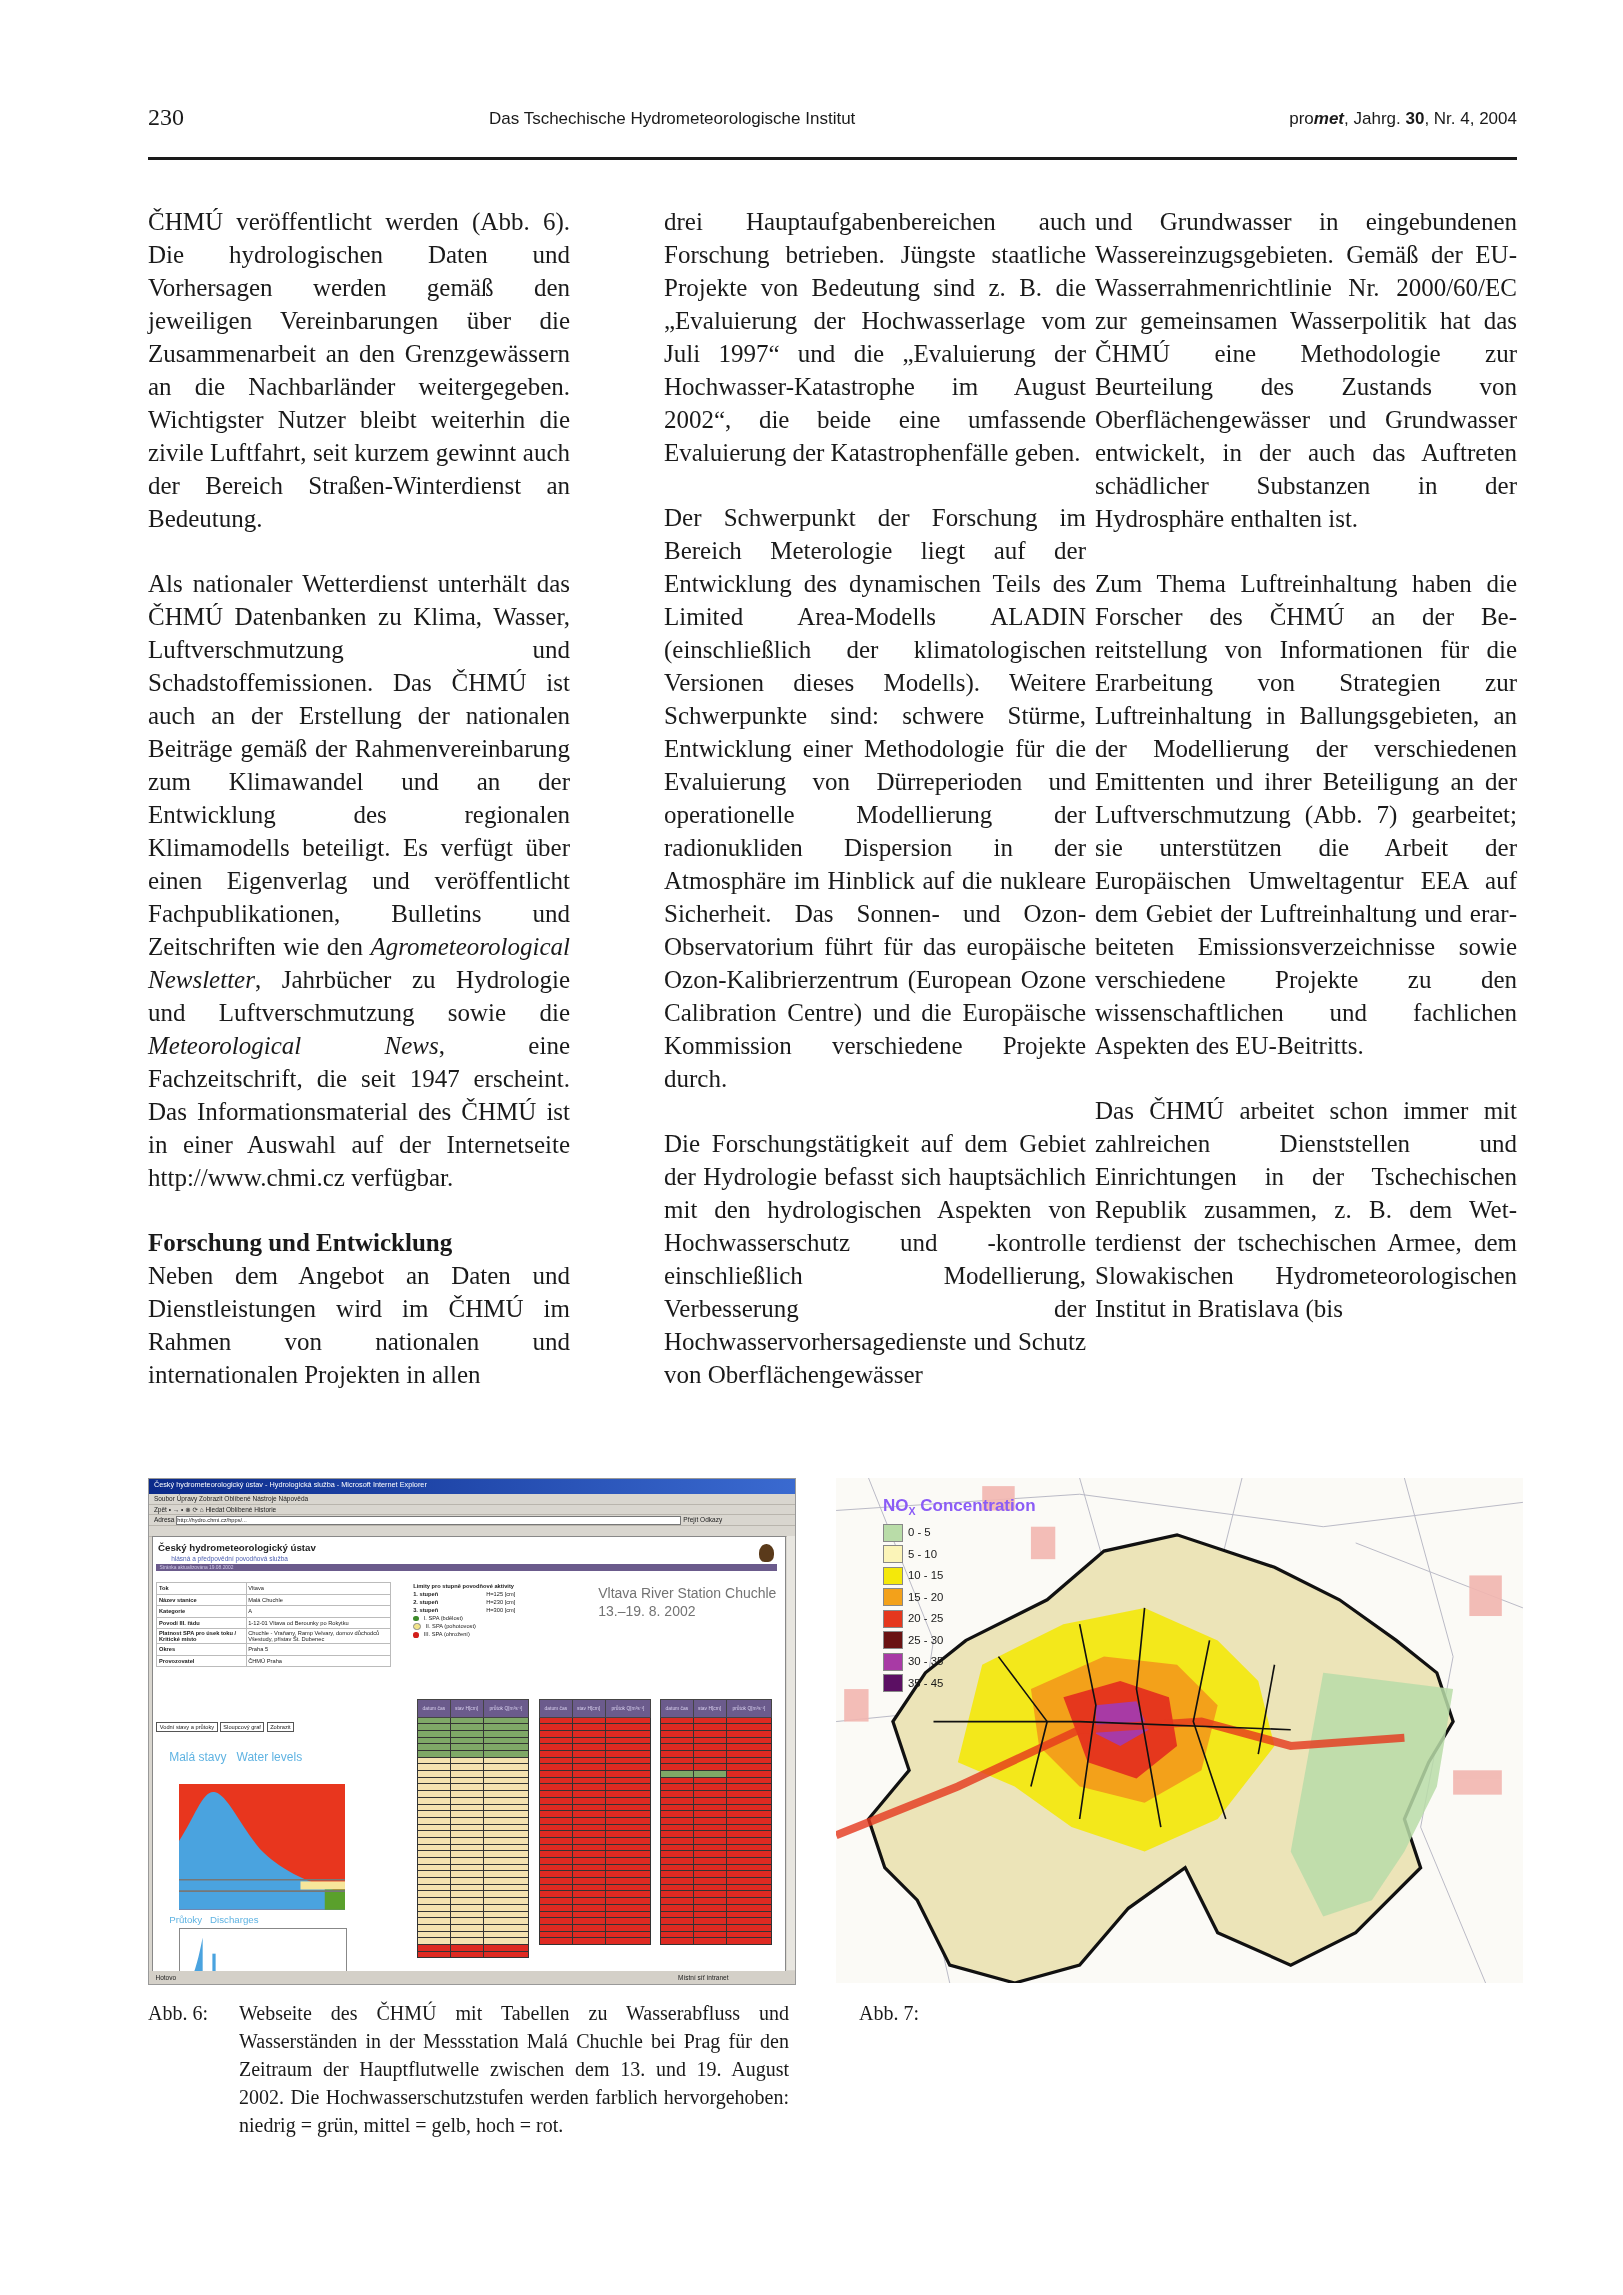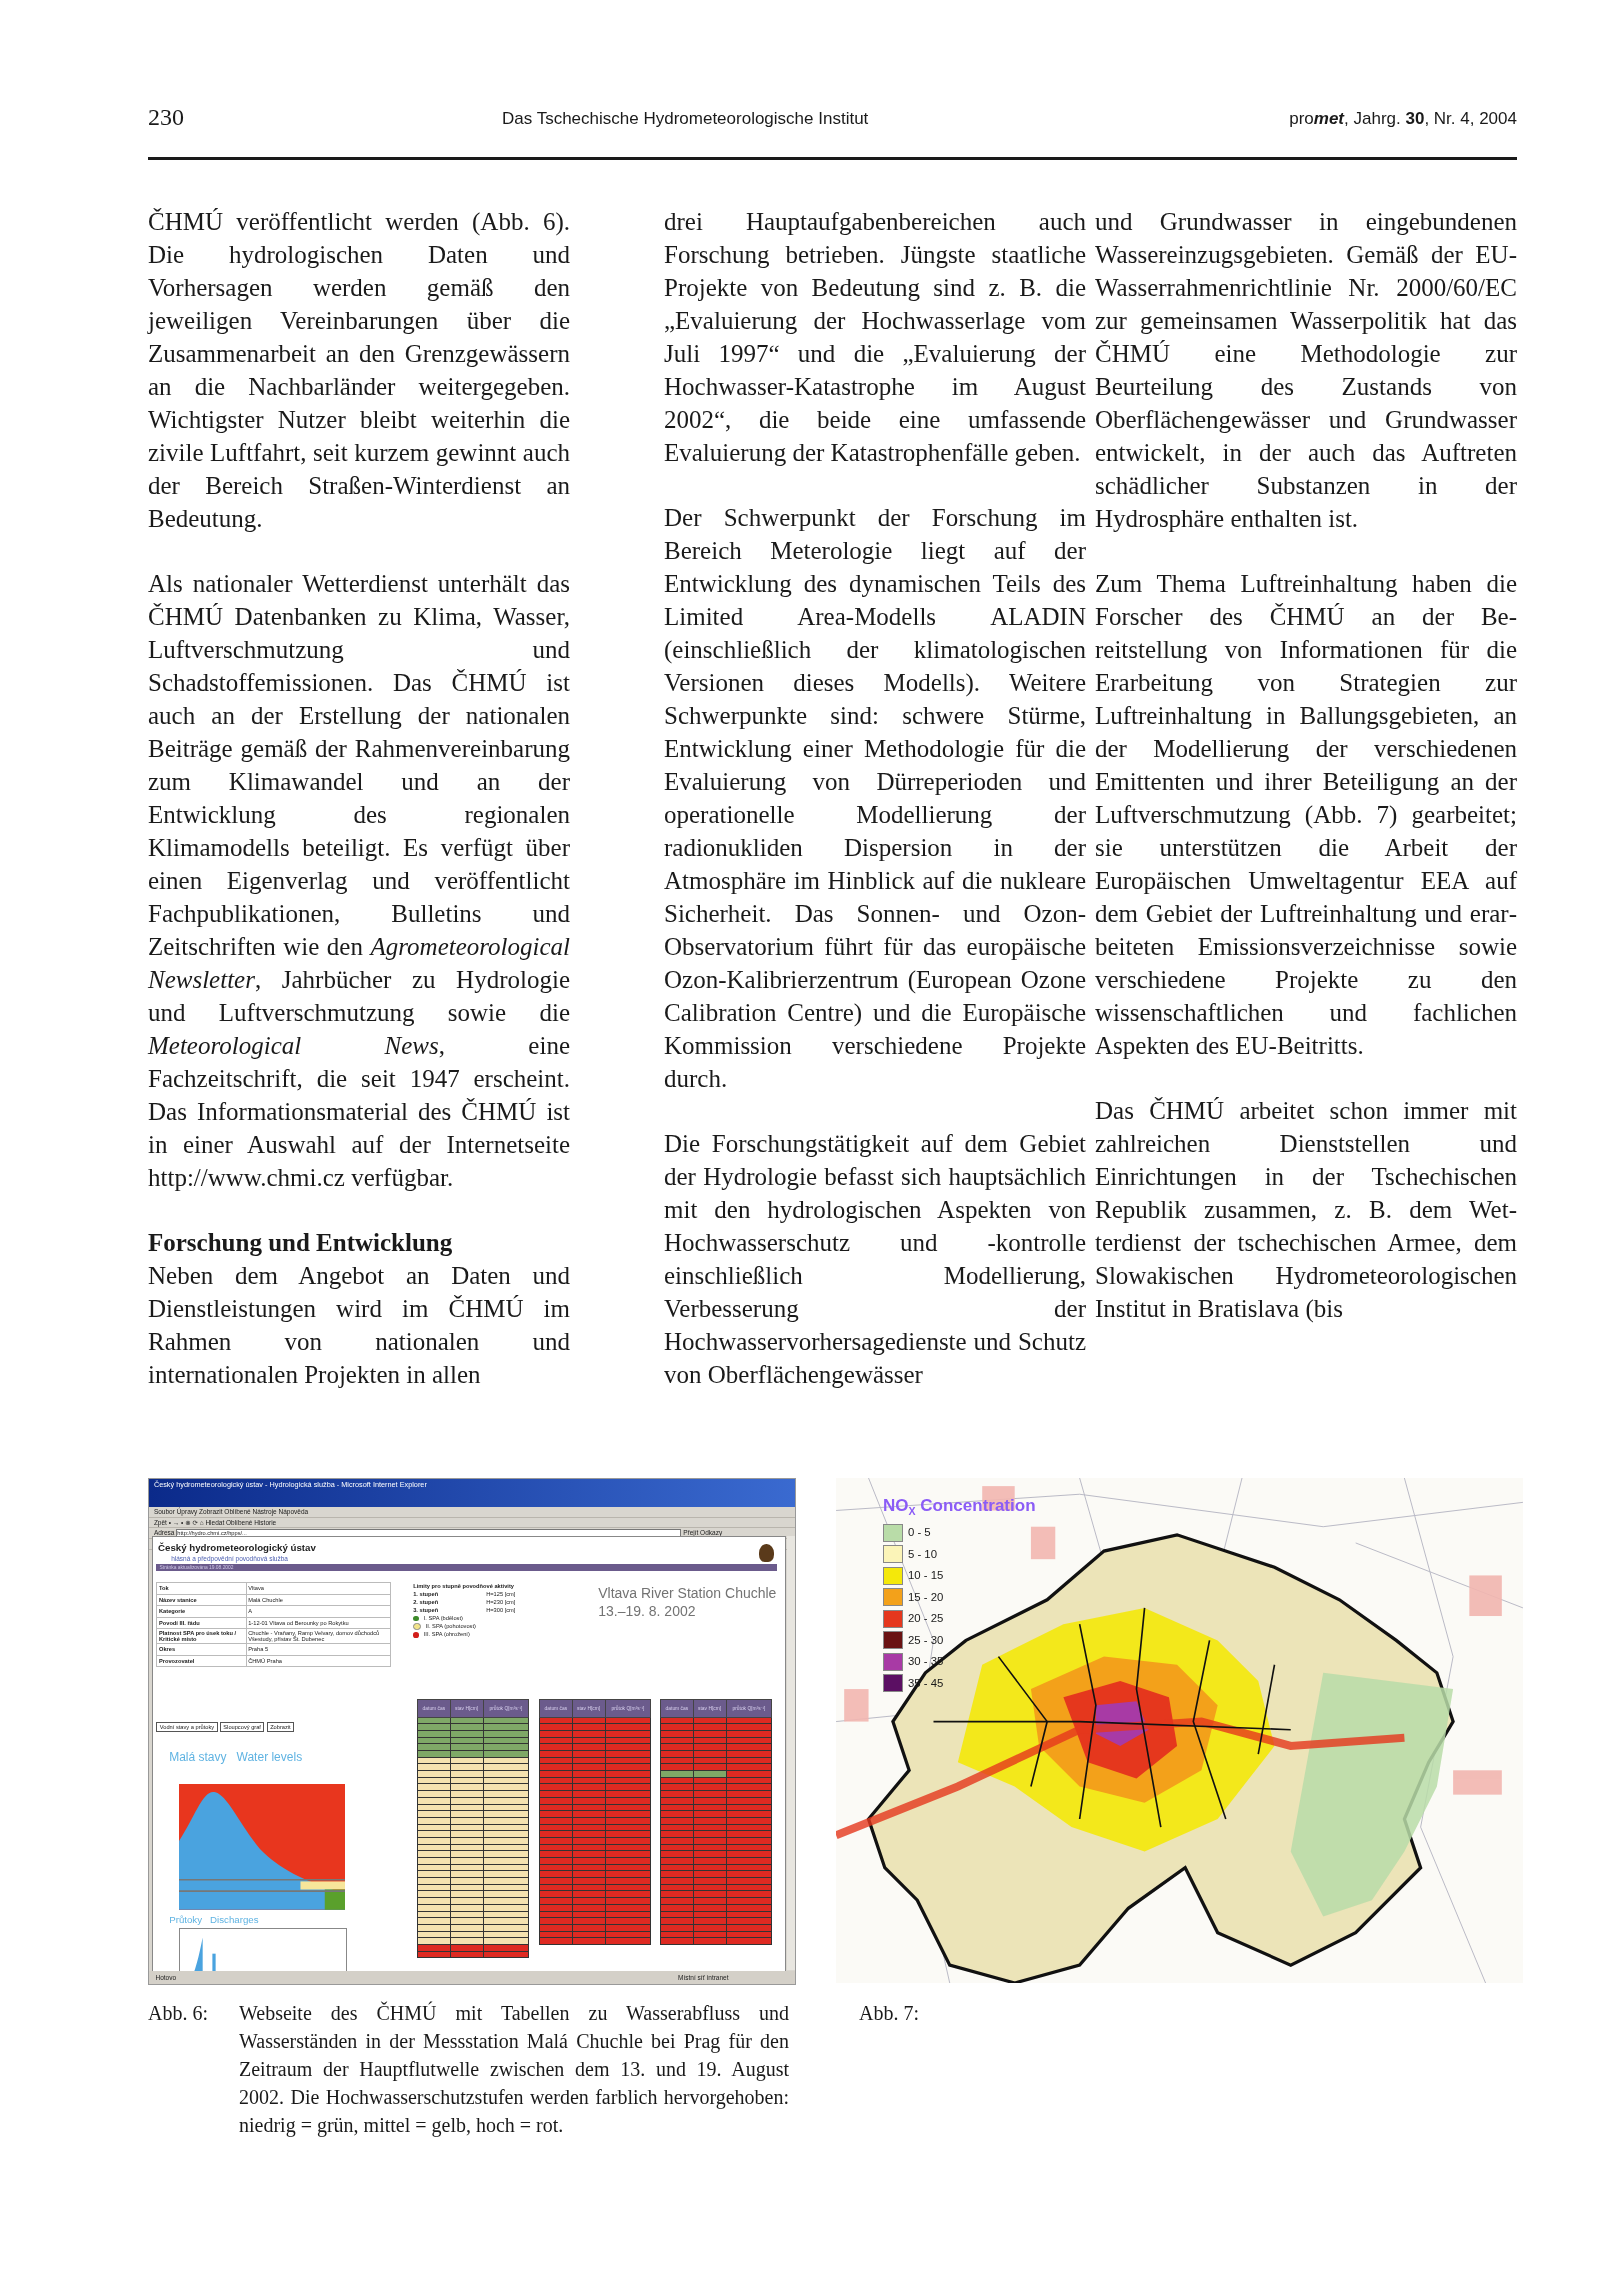--- a/index.html
+++ b/index.html
@@ -1,29 +1,29 @@
 <!DOCTYPE html>
 <html style="font-size:13px"><head>
 <meta charset="utf-8">
 <style>
   html,body{margin:0;padding:0;background:#fff;}
   body{width:1624px;height:2295px;position:relative;font-family:"Liberation Serif",serif;color:#1a1a1a;overflow:hidden;}
   .header{position:absolute;left:148px;top:104px;width:1369px;height:32px;font-family:"Liberation Sans",sans-serif;}
   .hdr-page{position:absolute;left:0;top:0;font-family:"Liberation Serif",serif;font-size:24px;}
-  .hdr-title{position:absolute;left:354px;top:4.9px;font-size:17px;}
+  .hdr-title{position:absolute;left:341px;top:4.9px;font-size:17px;}
   .hdr-journal{position:absolute;right:0;top:4.9px;font-size:17px;}
   .hdr-journal em{font-style:italic;font-weight:bold;}
   .rule{position:absolute;left:148px;top:157px;width:1369px;height:3.2px;background:#1a1a1a;}
   .col{position:absolute;top:205px;width:422px;font-size:25px;line-height:33px;text-align:justify;hyphens:manual;}
   .col p{margin:0 0 32px 0;}
   .col h3{margin:0;font-size:25px;font-weight:bold;line-height:33px;}
   .col1{left:148px;} .col2{left:622px;margin-left:42px;} .col3{left:1095px;}
   
   .fig6{position:absolute;left:148px;top:1478px;width:646px;height:505px;background:#d9d6cf;border:0.8px solid #999;overflow:hidden;font-family:"Liberation Sans",sans-serif;}
-  .ie-title{height:28px;background:linear-gradient(90deg,#0b2a8a,#3a6ad0);color:#fff;font-size:7.3px;line-height:11.4px;padding-left:4.9px;white-space:nowrap;overflow:hidden;}
+  .ie-title{height:15px;background:linear-gradient(90deg,#0b2a8a,#3a6ad0);color:#fff;font-size:7.3px;line-height:11.4px;padding-left:4.9px;white-space:nowrap;overflow:hidden;}
   .ie-bar{height:9.7px;font-size:6.5px;line-height:9.7px;padding-left:4.9px;color:#222;border-bottom:0.8px solid #b9b5ad;white-space:nowrap;overflow:hidden;}
   .ie-addr{display:inline-block;width:503px;height:7.3px;background:#fff;border:0.8px solid #777;vertical-align:middle;font-size:5.7px;line-height:7.3px;}
   .ie-page{position:absolute;left:3.2px;top:57px;width:632px;height:434px;background:#fff;border:0.8px solid #888;}
   .ie-scroll{position:absolute;right:0;top:57px;width:8px;height:434px;background:#e8e6e0;}
   .ie-status{position:absolute;left:0;bottom:0;width:100%;height:13px;background:#d4d0c8;font-size:6.5px;line-height:13px;padding-left:6.5px;color:#222;}
   .ie-status .zone{position:absolute;right:73px;top:0;}
   .cz-head{position:absolute;left:4.9px;top:4.9px;font-size:9.7px;font-weight:bold;color:#222;}
   .cz-sub{position:absolute;left:18px;top:18px;font-size:6.5px;color:#4a5db0;}
   .cz-band{position:absolute;left:3.2px;top:27px;width:617px;height:7.3px;background:#6b5b8c;color:#cfc7e6;font-size:4.9px;line-height:7.3px;padding-left:3.2px;}
   .cz-logo{position:absolute;right:11.4px;top:6.5px;width:14.6px;height:18px;border-radius:50% 50% 40% 40%;background:#5a3a1a;}

